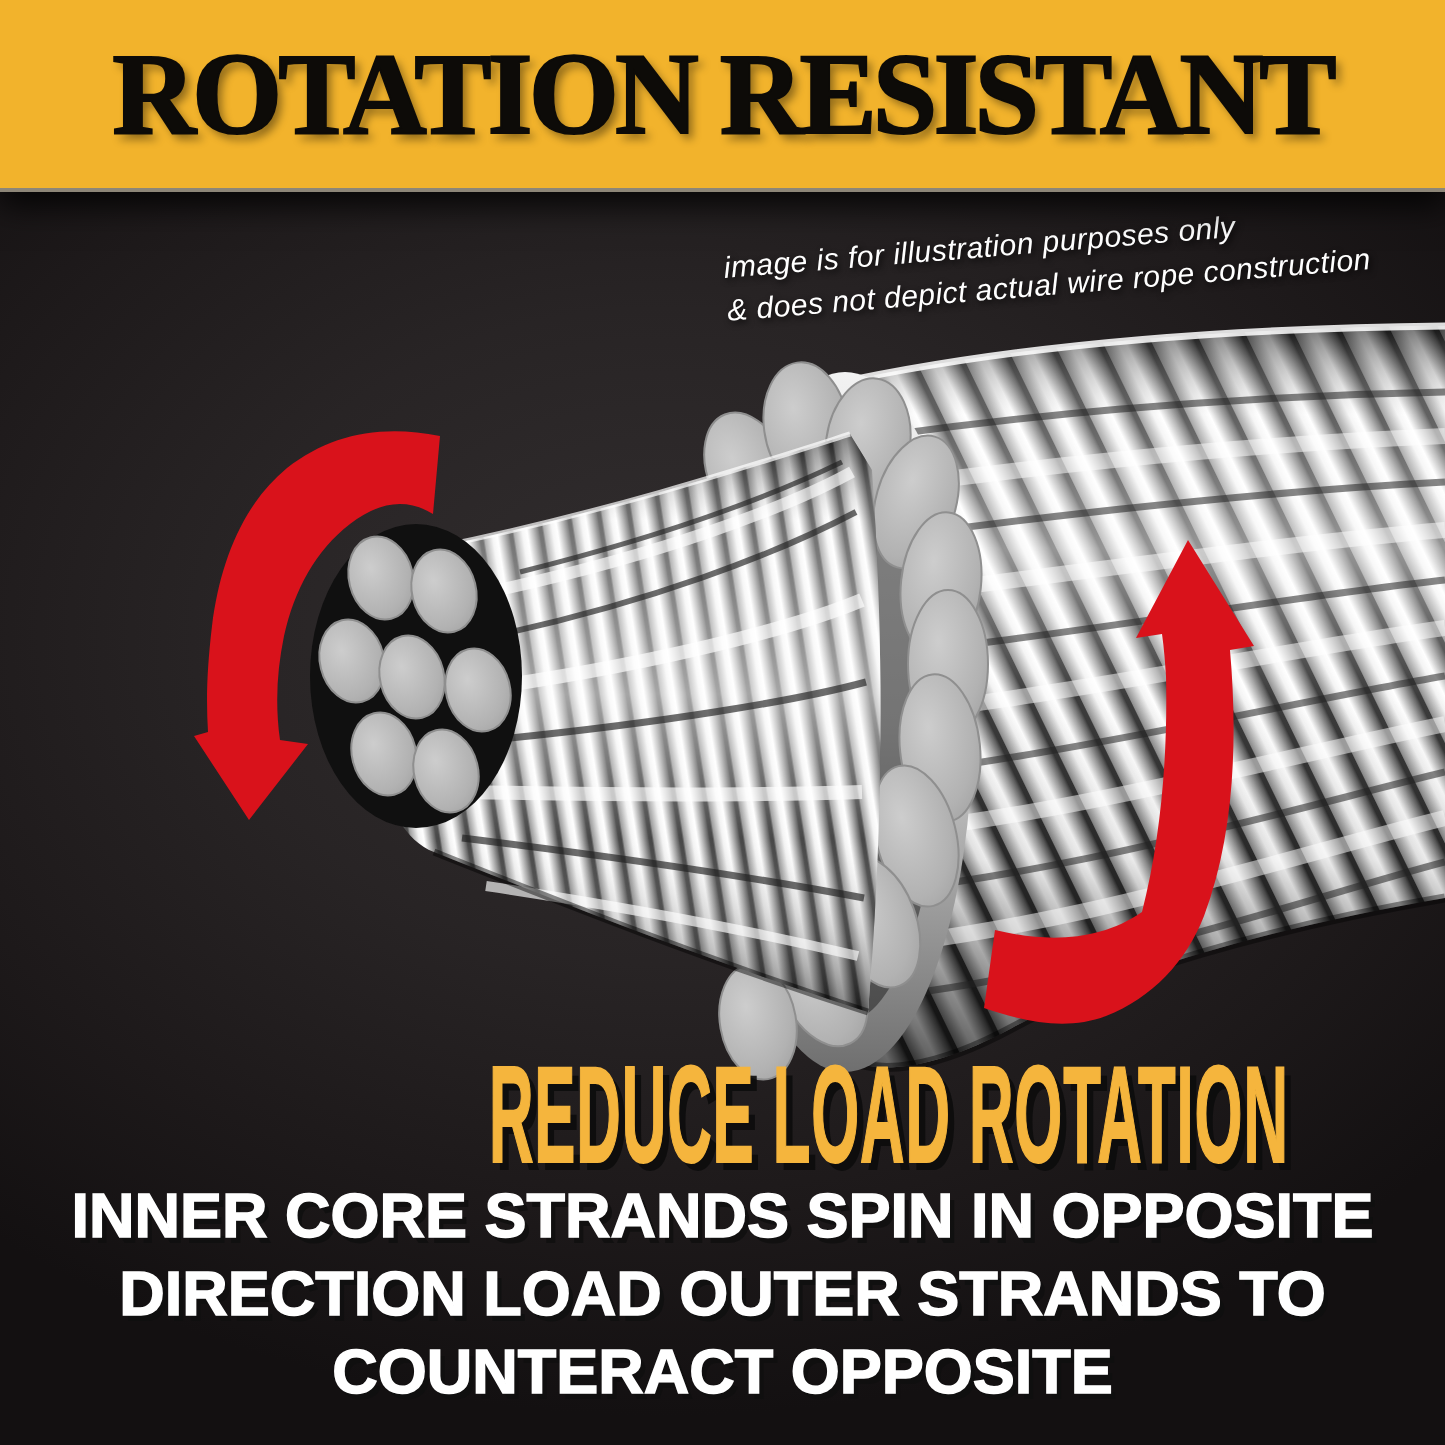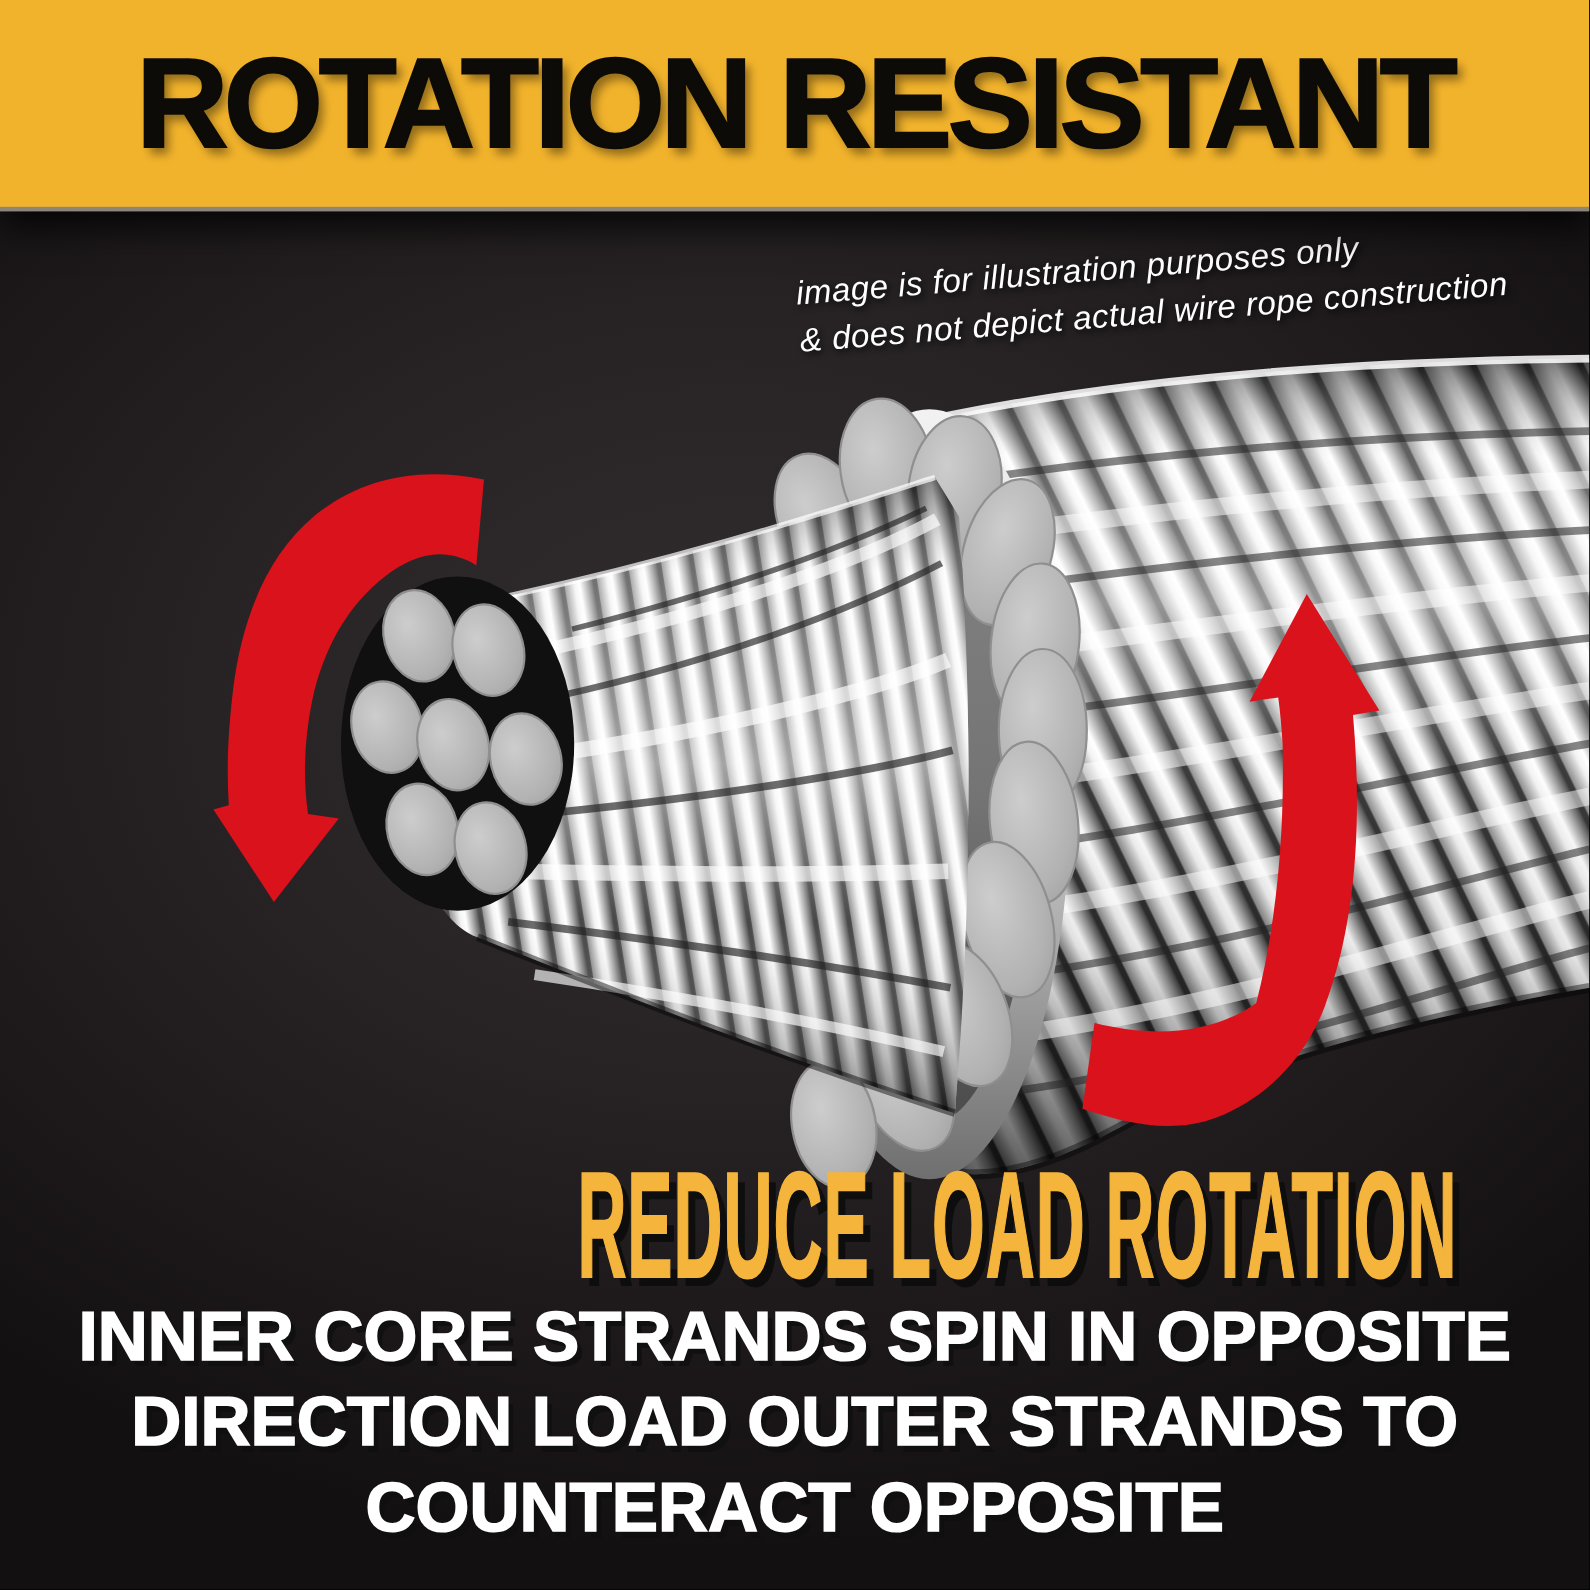--- a/index.html
+++ b/index.html
@@ -17,41 +17,41 @@
     border-bottom:4px solid #8d8678;
     box-shadow:0 14px 30px rgba(0,0,0,.8);
     z-index:5;
   }
   .banner h1{
     margin:4px;font-size:116px;font-weight:900;letter-spacing:-4px;
     color:var(--banner-text,#0D0B08);
     -webkit-text-stroke:2px var(--banner-text,#0D0B08);
     text-shadow:5px 6px 9px rgba(0,0,0,.4);
     white-space:nowrap;
+    font-family:Liberation Serif, serif;
   }
 
   
   .illustration{position:absolute;left:0;top:0;width:1445px;height:1445px;z-index:1;}
   .arrow{fill:var(--arrow-red,#D9121B);}
   .cut-end{fill:url(#endGrad);stroke:#8f8f8f;stroke-width:2;}
 
   
   .disclaimer{
     position:absolute;left:722px;top:246px;z-index:4;
     transform:rotate(-4.6deg);transform-origin:left top;
     color:#fff;font-style:italic;font-size:30px;line-height:43px;
     letter-spacing:.5px;white-space:nowrap;
     text-shadow:2px 3px 6px rgba(0,0,0,.75);
   }
 
   
   .headline{
     position:absolute;left:0;right:0;top:1046px;text-align:center;z-index:5;
     white-space:nowrap;
-    margin-left:36px;
   }
   .headline .stretch{
     display:inline-block;font-size:137px;line-height:1;font-weight:700;
     letter-spacing:2px;color:var(--headline-yellow,#F5B53D);
     -webkit-text-stroke:2px var(--headline-yellow,#F5B53D);
     transform:scaleX(.45);transform-origin:center;
     text-shadow:15px 8px 0 rgba(12,12,12,.9);
   }
 
   

